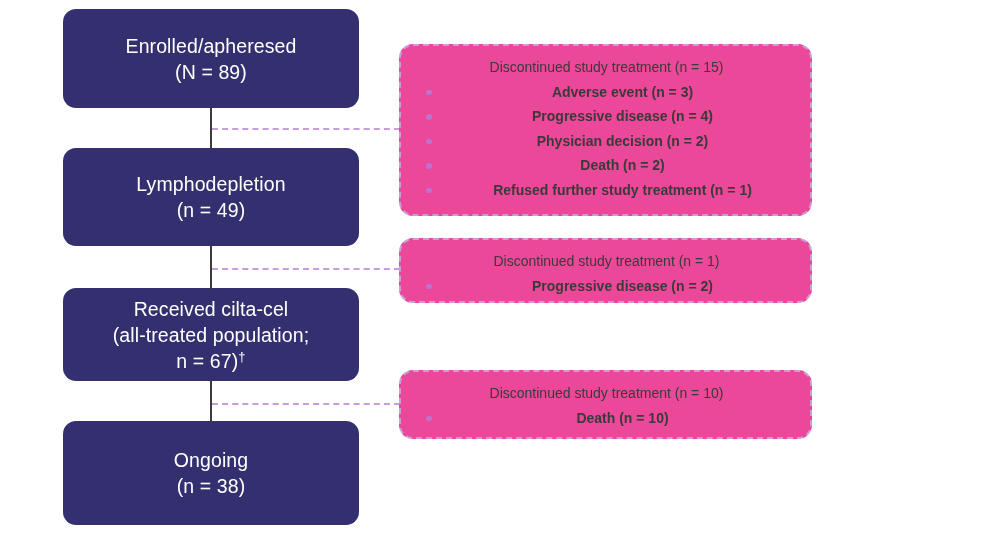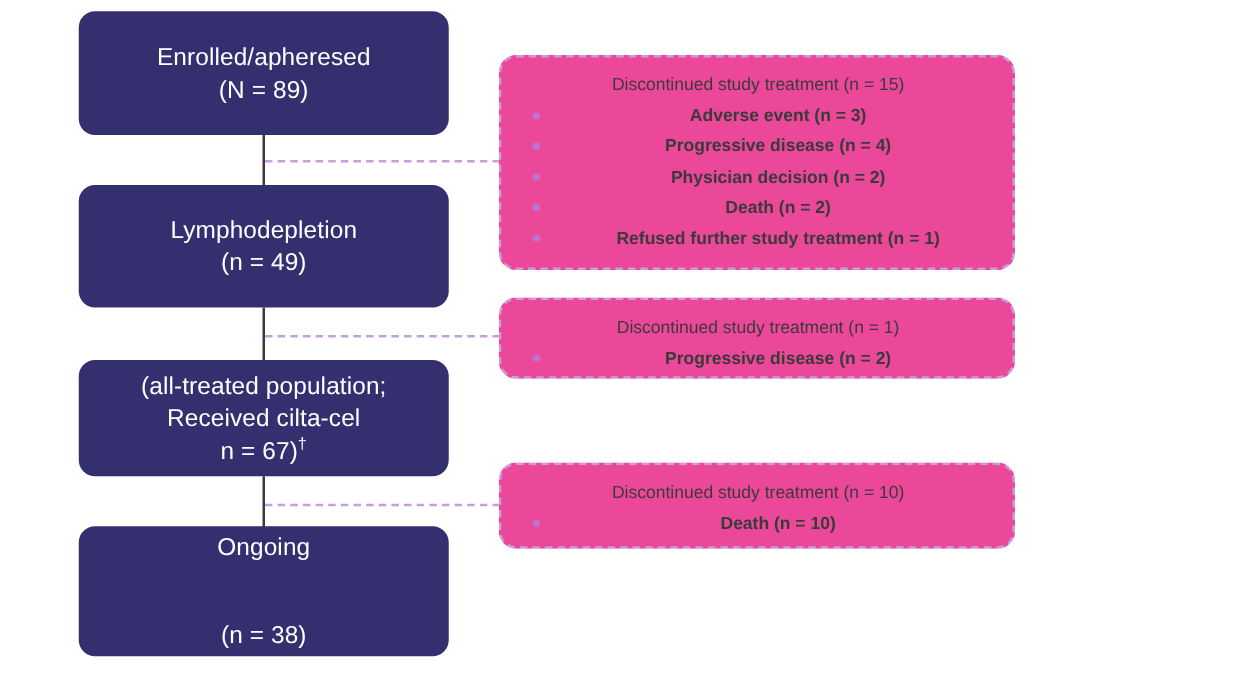--- a/index.html
+++ b/index.html
@@ -44,21 +44,21 @@
   }
   .flow-box .dagger {
     font-size: 13px;
     vertical-align: super;
     line-height: 0;
   }
 
   #box-enrolled      { left: 27px;  top: 9px;   width: 296px; height: 99px; }
   #box-lymphodep     { left: 27px;  top: 148px; width: 296px; height: 98px; }
   #box-received      { left: 27px;  top: 288px; width: 296px; height: 93px; }
-  #box-ongoing       { left: 27px;  top: 421px; width: 296px; height: 104px; justify-content: space-between; }
+  #box-ongoing       { left: 27px;  top: 421px; width: 296px; height: 104px; }
 
   
   .connector-v {
     position: absolute;
     left: 174px;
     width: 2px;
     background: #3b3b3b;
   }
   #conn-v-1 { top: 108px; height: 41px; }
   #conn-v-2 { top: 246px; height: 43px; }
@@ -126,22 +126,22 @@
     <span class="line">Enrolled/apheresed</span>
     <span class="line">(N = 89)</span>
   </div>
 
   <div class="flow-box" id="box-lymphodep">
     <span class="line">Lymphodepletion</span>
     <span class="line">(n = 49)</span>
   </div>
 
   <div class="flow-box" id="box-received">
+    <span class="line">Received cilta-cel</span>
     <span class="line">(all-treated population;</span>
-    <span class="line">Received cilta-cel</span>
     <span class="line"><span>n = 67)</span><span class="dagger">†</span></span>
   </div>
 
   <div class="flow-box" id="box-ongoing">
     <span class="line">Ongoing</span>
     <span class="line">(n = 38)</span>
   </div>
 
   <div class="connector-v" id="conn-v-1"></div>
   <div class="connector-v" id="conn-v-2"></div>

